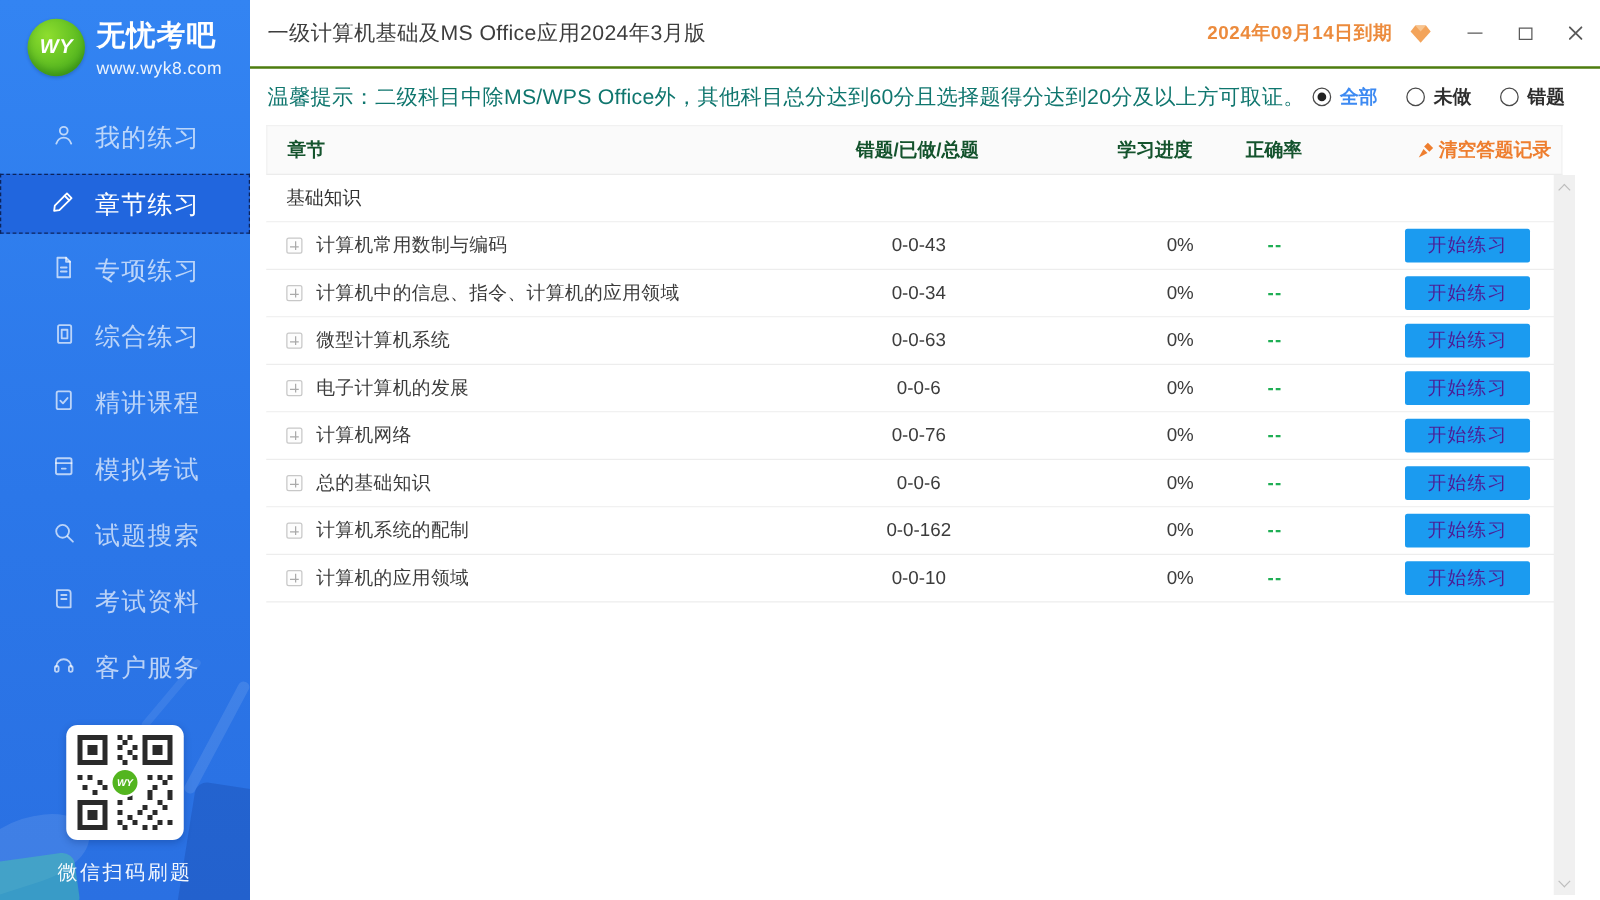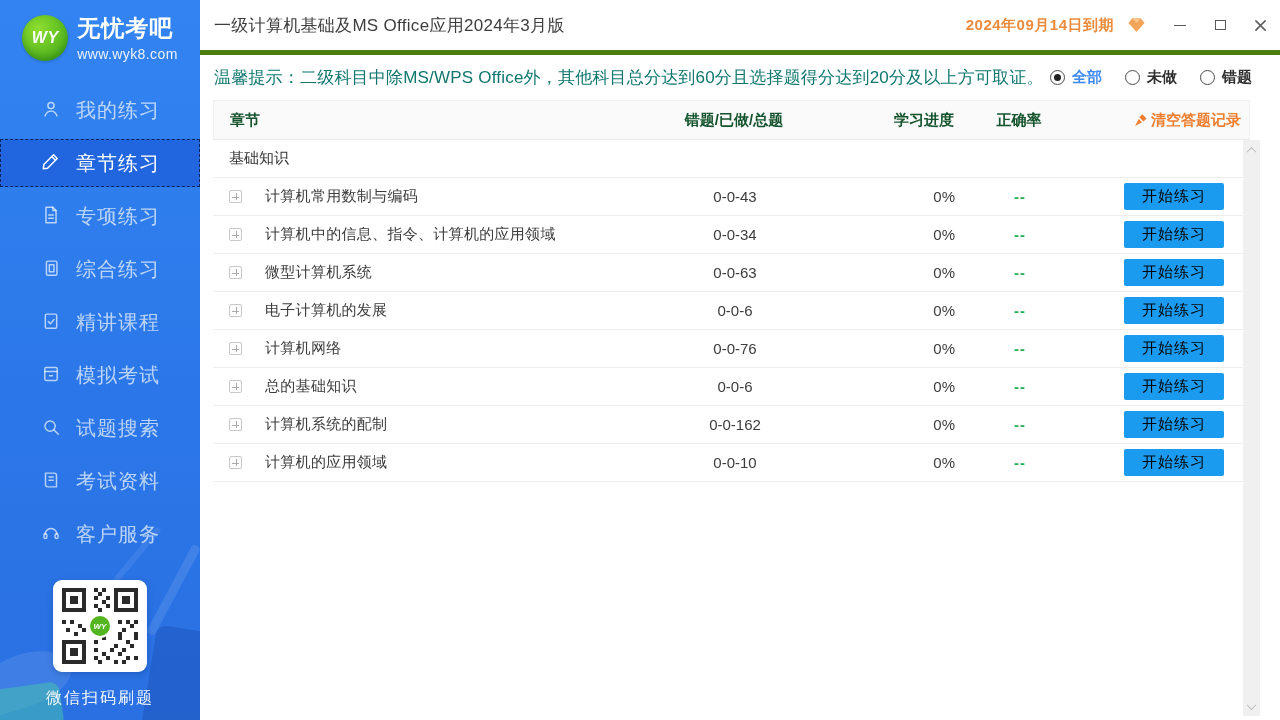--- a/index.html
+++ b/index.html
@@ -43,21 +43,21 @@
   .deco-leaf { left:-22px; bottom:14px; width:95px; height:52px; background:rgba(255,255,255,.10);
                border-radius:50% 50% 50% 0; transform:rotate(-18deg); }
   .deco-teal { left:-12px; bottom:-12px; width:74px; height:46px; background:rgba(72,198,172,.5);
                border-radius:10px; transform:rotate(-8deg); }
   .deco-dark { right:-14px; bottom:-24px; width:66px; height:115px; background:rgba(15,45,130,.22);
                border-radius:10px; transform:rotate(9deg); }
 
   
   .main { flex:1; position:relative; background:#fff; }
 
-  .titlebar { height:55px; display:flex; align-items:center; border-bottom:5px solid #4d7c0f;gap:16px; }
+  .titlebar { height:55px; display:flex; align-items:center; border-bottom:2px solid #4d7c0f;gap:16px; }
   .page-title { font-size:17px; color:#3d3d3d; font-weight:400; margin-left:14px; letter-spacing:.3px; }
   .tb-right { margin-left:auto; display:flex; align-items:center; height:100%; }
   .expiry { color:#ec8b3d; font-size:15px; font-weight:600; letter-spacing:.5px; }
   .gem { margin:0 14px 0 13px; display:flex; }
   .win-btns { display:flex; height:100%; }
   .win-btn { width:40px; height:100%; display:flex; align-items:center; justify-content:center; cursor:pointer; }
   .glyph-min { width:12px; height:0; border-top:1.6px solid #5a5a5a; }
   .glyph-max { width:11px; height:10px; border:1.5px solid #5a5a5a; }
   .glyph-close svg { width:13px; height:13px; stroke:#5a5a5a; stroke-width:1.6; stroke-linecap:round; }
 
@@ -84,25 +84,25 @@
   .cell-action { width:165px; display:flex; justify-content:flex-end; }
   .clear-btn { display:flex; align-items:center; gap:3px; color:#ee7e2f; font-size:15px; font-weight:700;
                padding-right:8px; cursor:pointer; background:none; border:none; font-family:inherit; }
   .group-row { height:38px; display:flex; align-items:center; padding-left:16px; font-size:15px; color:#333;
                border-bottom:1px solid #ededed; }
   .trow { height:38px; display:flex; align-items:center; border-bottom:1px solid #ededed; background:#fff; }
   .expand { width:13px; height:13px; border:1px solid #c8c8c8; border-radius:2px; position:relative;
             margin-right:11px; cursor:pointer; flex-shrink:0; background:#fdfdfd; }
   .expand::before { content:""; position:absolute; left:2px; top:5.5px; width:7px; height:1.2px; background:#aaa; }
   .expand::after { content:""; position:absolute; left:5.5px; top:2px; width:1.2px; height:7px; background:#aaa; }
-  .chapter-name { font-size:15px; color:#3c3c3c; letter-spacing:.3px;margin-left:12px; }
+  .chapter-name { font-size:15px; color:#3c3c3c; letter-spacing:.3px; }
   .td-counts { font-size:15px; color:#3c3c3c; }
   .td-progress { font-size:15px; color:#3c3c3c; }
   .td-accuracy { font-size:15px; color:#1fae54; font-weight:700; letter-spacing:1px; }
-  .start-btn { width:100px; height:27px; background:#1b9bf0; color:#000000; border:none; border-radius:2px;
+  .start-btn { width:100px; height:27px; background:#1b9bf0; color:#4c1d95; border:none; border-radius:2px;
                font-size:15px; font-family:inherit; letter-spacing:1px; cursor:pointer; margin-right:26px; }
 
   
   .scrollbar { position:absolute; left:1043px; top:140px; width:17px; height:576px; background:#f0f0f0; }
   .scroll-btn { position:absolute; left:0; width:17px; height:16px; display:flex; align-items:center;
                 justify-content:center; cursor:pointer; }
   .scroll-up { top:2px; } .scroll-down { bottom:2px; }
   .chev { width:7px; height:7px; border-left:1.8px solid #bdbdbd; border-top:1.8px solid #bdbdbd; }
   .scroll-up .chev { transform:rotate(45deg) translate(1px,1px); }
   .scroll-down .chev { transform:rotate(225deg) translate(1px,1px); }

